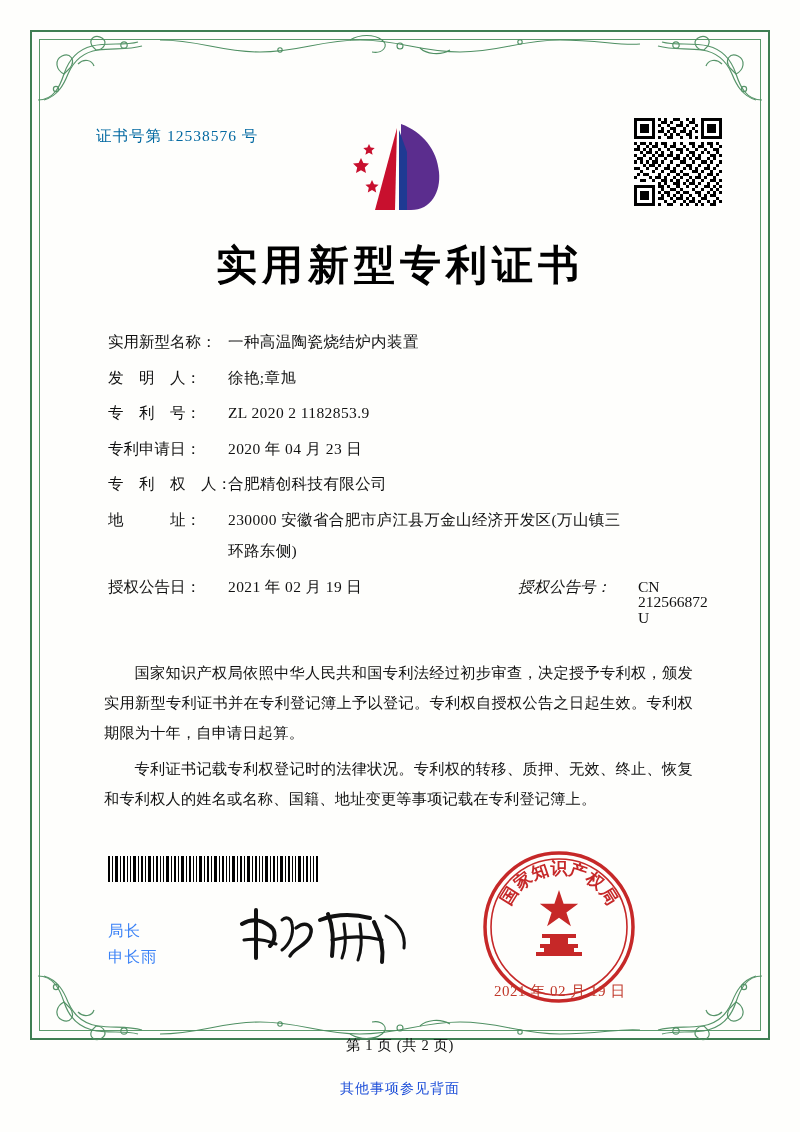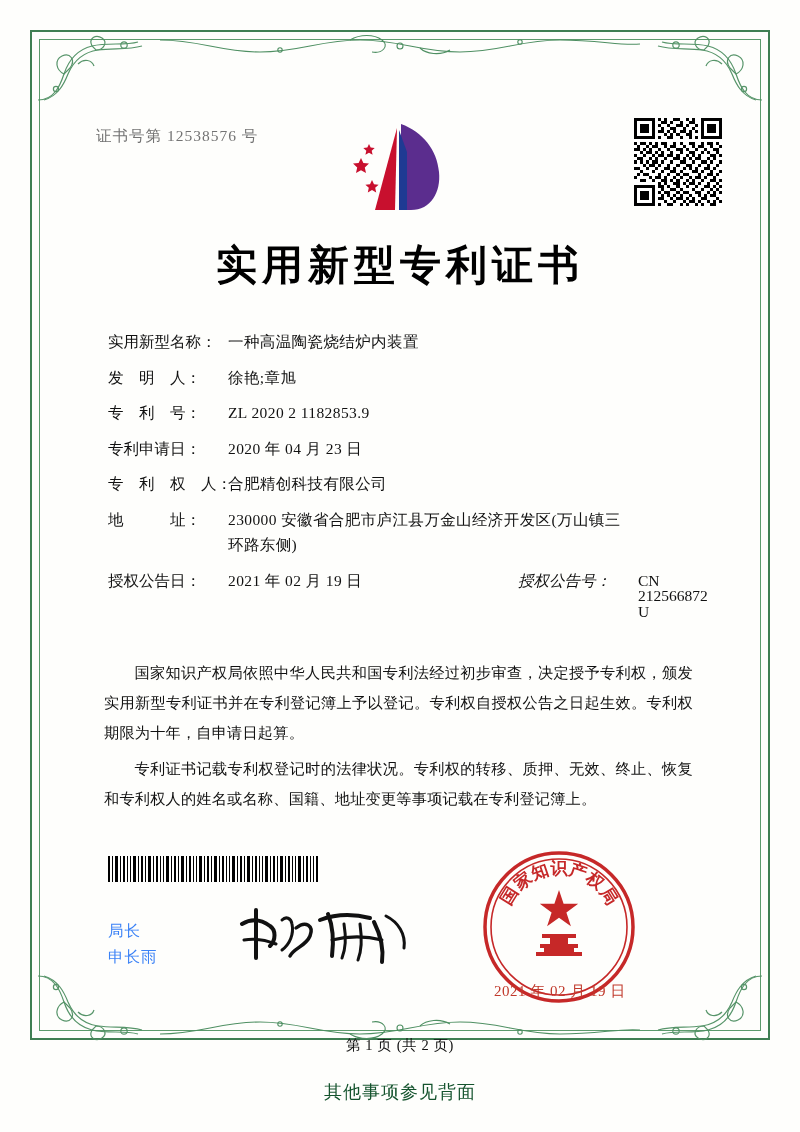--- a/index.html
+++ b/index.html
@@ -66,21 +66,21 @@
   .edge-bottom { bottom: 92px; transform: scaleY(-1); }
   .edge-top svg, .edge-bottom svg { width: 100%; height: 100%; display: block; }
 
   
   .cert-no {
     position: absolute;
     left: 96px;
     top: 126px;
     font-size: 15.5px;
     letter-spacing: 1px;
-    color: #737373;
+    color: #0369a1;
     font-family: "Liberation Serif", serif;
   }
 
   .logo {
     position: absolute;
     left: 345px;
     top: 118px;
     width: 110px;
     height: 105px;
   }
@@ -127,21 +127,21 @@
     flex: 0 0 120px;
     letter-spacing: 0px;
     white-space: pre;
   }
   .field-value {
     flex: 1;
     letter-spacing: .4px;
   }
   .field-value .second-line {
     display: block;
-    margin-top: 10px;
+    margin-top: 16px;
     margin-left: 0px;
   }
   .field-row.two-col .field-value { flex: 0 0 290px; }
   .field-row.two-col .field-label2 {
     flex: 0 0 120px;
     letter-spacing: 0px;
     white-space: pre;
     font-style: italic;
   }
   .field-row.two-col .field-value2 { flex: 1; }
@@ -216,22 +216,22 @@
     text-align: center;
     font-size: 14.5px;
     color: #111;
     letter-spacing: .6px;
   }
   .footer-note {
     position: absolute;
     left: 0; right: 0;
     top: 1080px;
     text-align: center;
-    font-size: 18px;
-    color: #14532d;
+    font-size: 14px;
+    color: #1d4ed8;
     letter-spacing: 1px;
   }
 </style>
 </head>
 <body>
 
 <div class="page">
 
   <div class="border-outer"></div>
   <div class="border-inner"></div>

